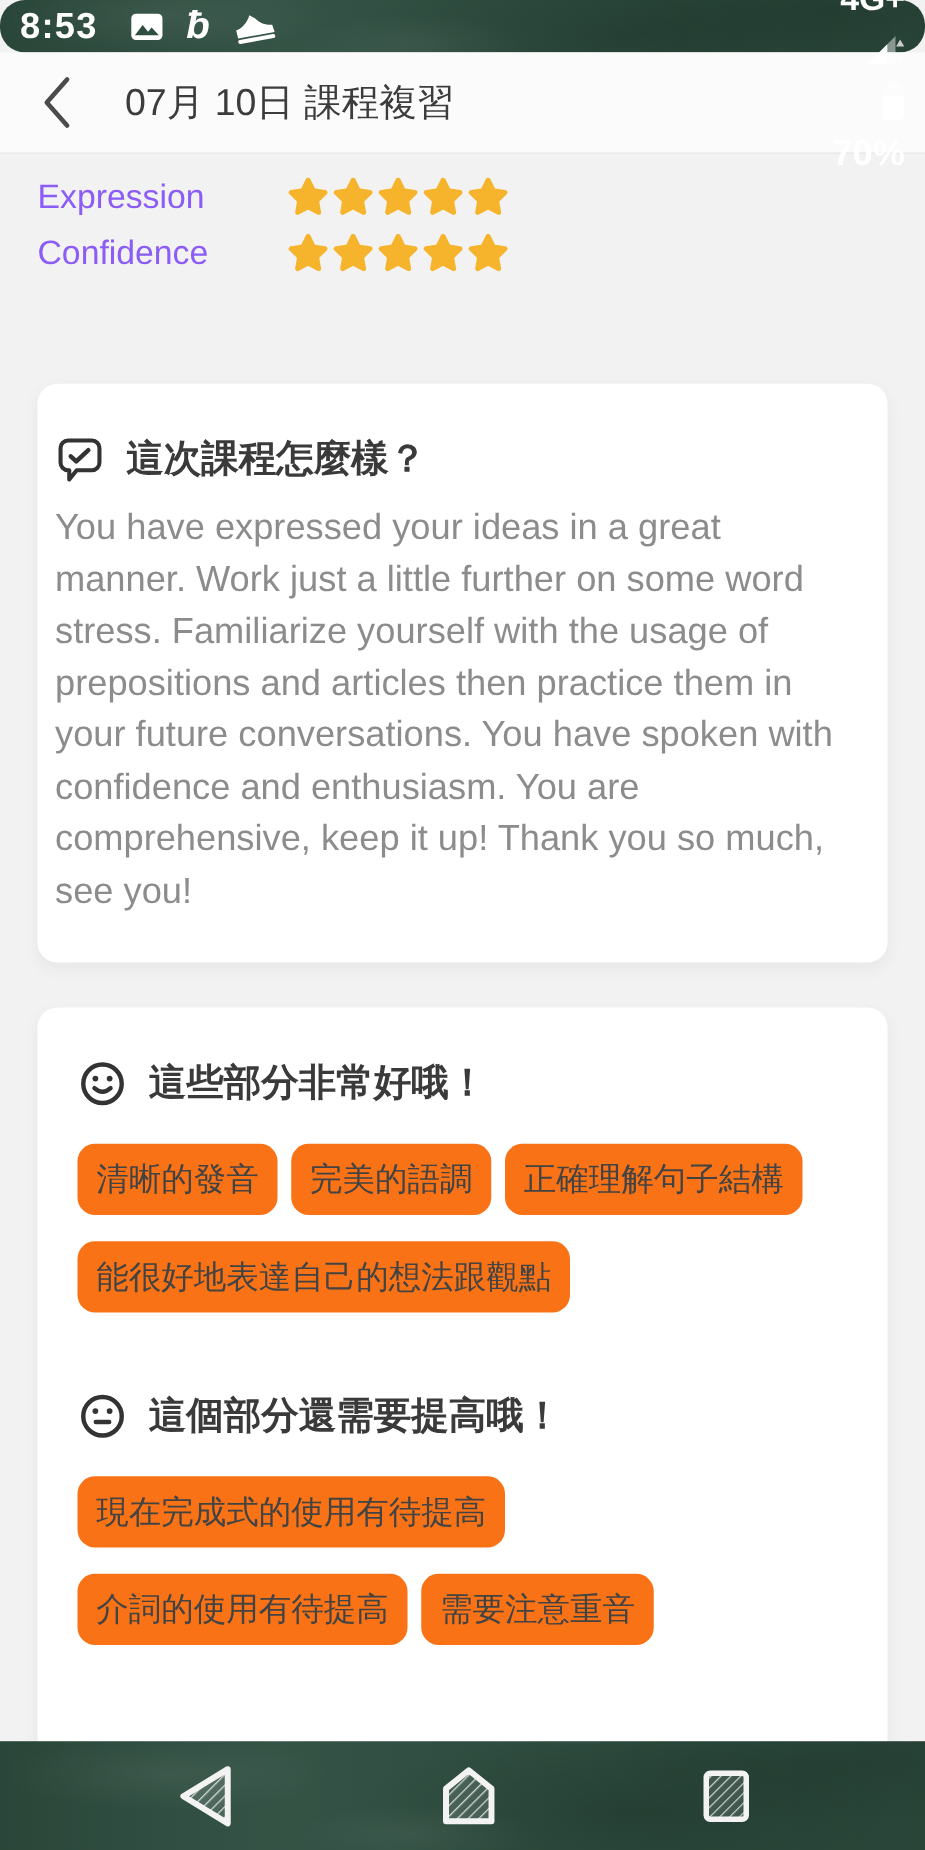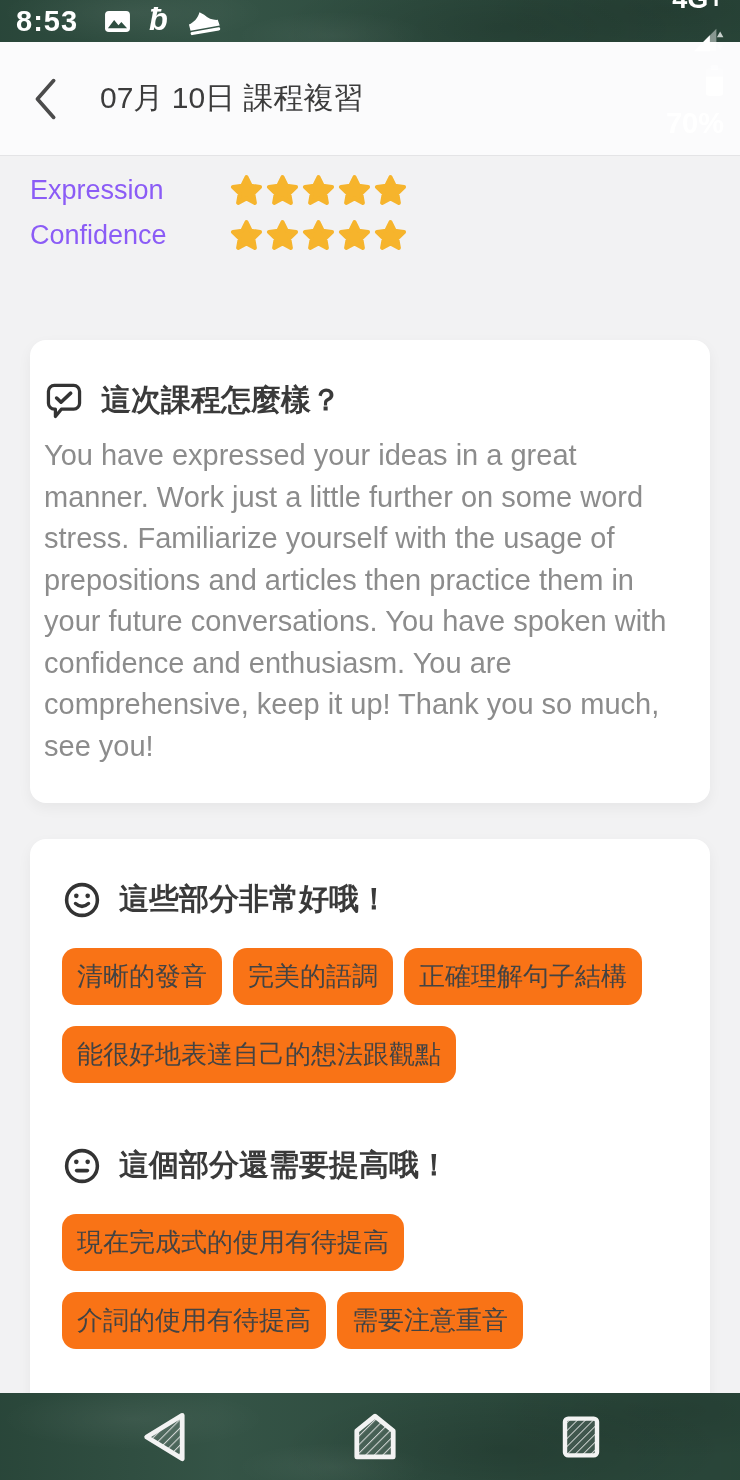--- a/index.html
+++ b/index.html
@@ -16,33 +16,33 @@
     background-image:
       radial-gradient(ellipse 220px 50px at 18% 30%, rgba(255,255,255,0.06), transparent 60%),
       radial-gradient(ellipse 320px 90px at 68% 65%, rgba(0,0,0,0.14), transparent 70%),
       radial-gradient(ellipse 160px 40px at 45% 85%, rgba(255,255,255,0.05), transparent 60%),
       radial-gradient(ellipse 260px 70px at 90% 20%, rgba(0,0,0,0.10), transparent 70%),
       linear-gradient(90deg, rgba(0,0,0,0.10), rgba(255,255,255,0.03) 30%, rgba(0,0,0,0.07) 70%, rgba(0,0,0,0.12));
   }
   
   .status-bar {
     height: 42px; display: flex; align-items: center;
-    padding: 0 16px; color: #fff;
+    padding: 0 16px; color: #fff; border-radius: 20px;
   }
   .sb-time { font-size: 29px; font-weight: 700; letter-spacing: 1px; }
   .sb-left-icons { display: flex; align-items: center; gap: 18px; margin-left: 26px; }
   .sb-right { margin-left: auto; display: flex; align-items: flex-end; gap: 11px; flex-direction: column; }
   .sb-net-label { font-size: 27px; font-weight: 700; }
   .sb-batt-label { font-size: 29px; font-weight: 700; }
   .b-logo { font-size: 31px; font-weight: 700; font-style: italic; line-height: 1; transform: translateY(-2px); }
   .shoe-rot { transform: rotate(-10deg); }
   .sb-icon { display: inline-flex; align-items: center; }
   
   .app-header {
-    height: 114px; background: #fbfbfc;
+    height: 81px; background: #fbfbfc;
     border-bottom: 1px solid #e4e4e6;
     display: flex; align-items: center; padding: 0 30px;
   }
   .back-btn { display: inline-flex; align-items: center; padding: 2px; cursor: pointer; }
   .app-title { margin-left: 40px; font-size: 30px; color: #3c3c3c; }
   
   .ratings { padding: 12px 30px 0; }
   .rating-row { display: flex; align-items: center; height: 45px; }
   .rating-label { width: 200px; font-size: 27px; color: #8b5cf6; }
   .stars { display: flex; gap: 3px; align-items: center; }

